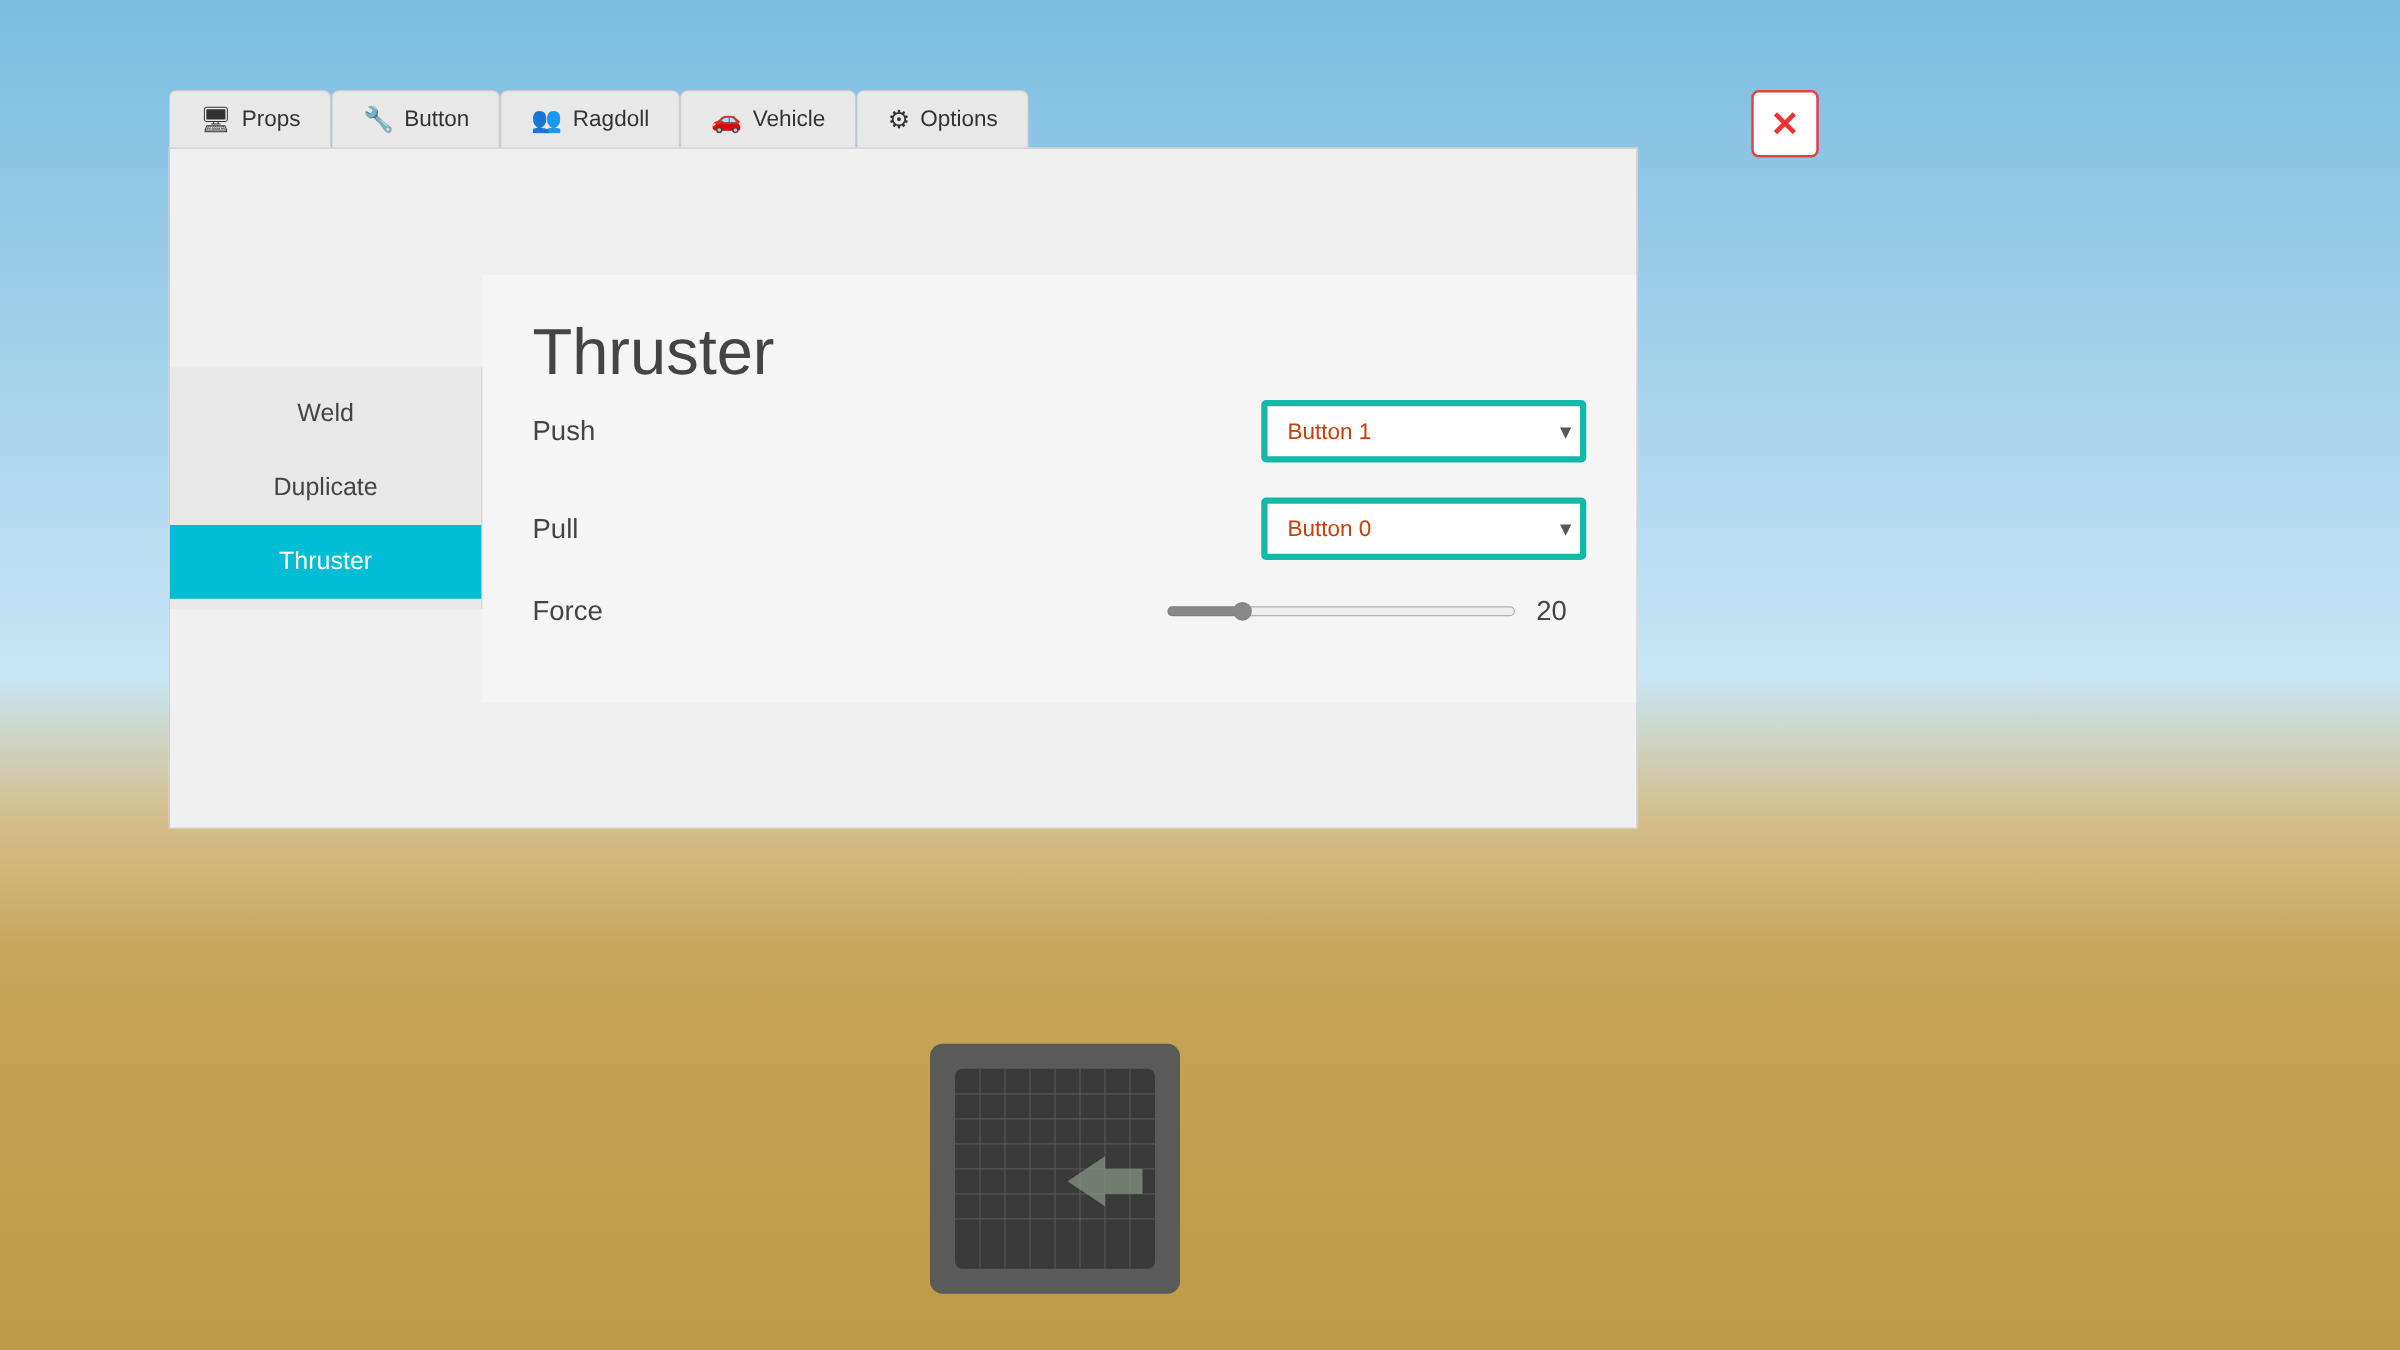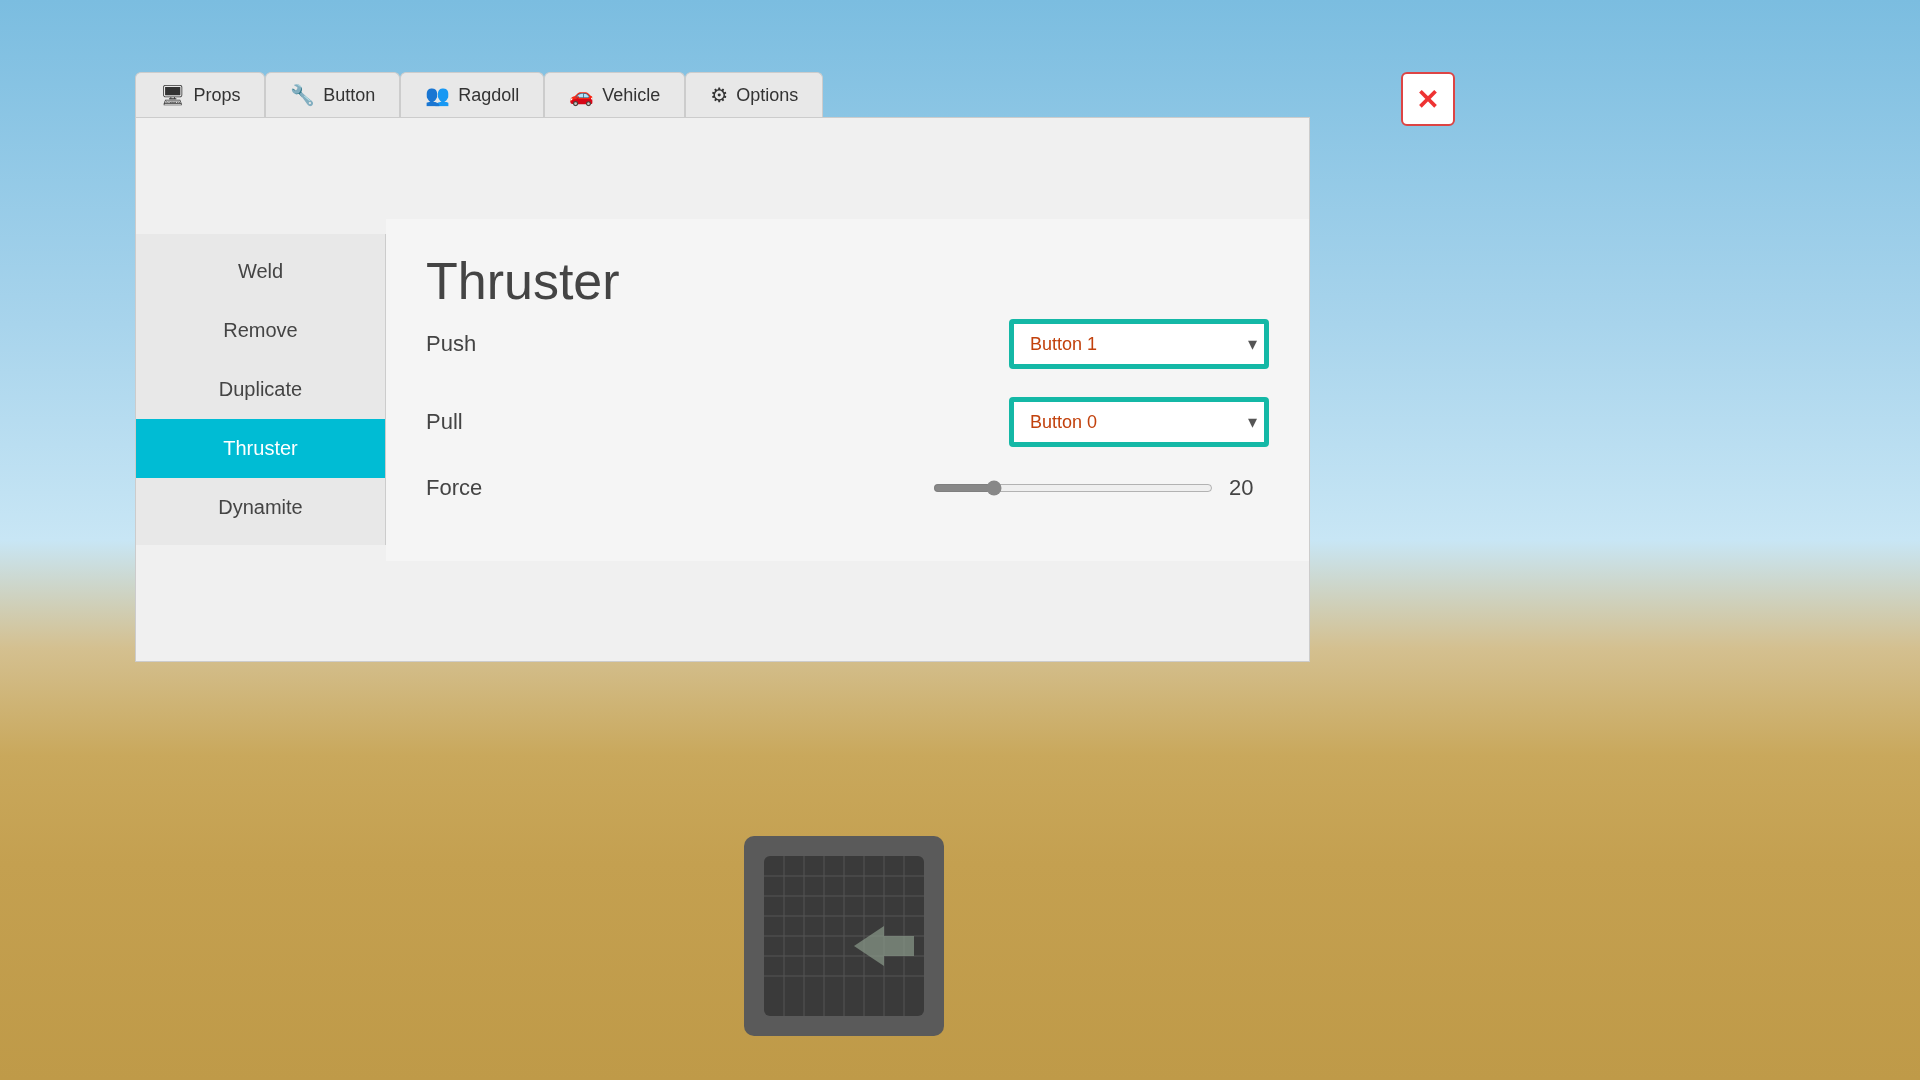--- a/index.html
+++ b/index.html
@@ -247,30 +247,24 @@
     </div>
   </div>
 
   <div class="content-area">
 
     <div class="sidebar">
       <div class="sidebar-item">
         <span>Weld</span>
       </div>
       <div class="sidebar-item">
-        <span>Remove</span>
-      </div>
-      <div class="sidebar-item">
         <span>Duplicate</span>
       </div>
       <div class="sidebar-item active">
         <span>Thruster</span>
-      </div>
-      <div class="sidebar-item">
-        <span>Dynamite</span>
       </div>
     </div>
 
     <div class="main-panel">
 
       <div class="panel-title">Thruster</div>
 
       <div class="setting-row">
         <span class="setting-label">Push</span>
         <div class="setting-control">

